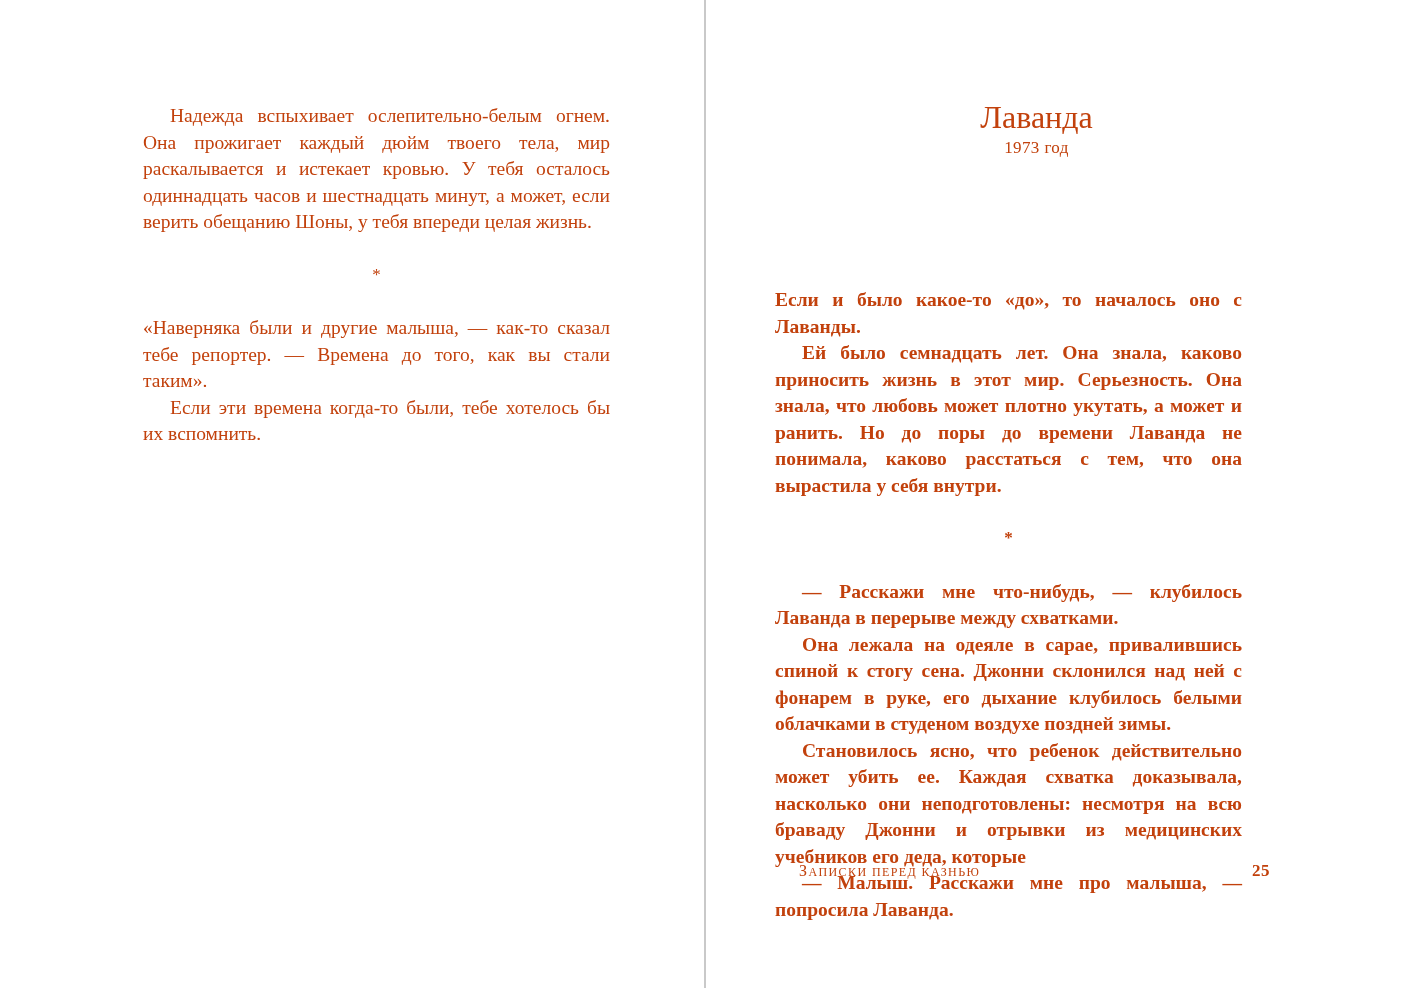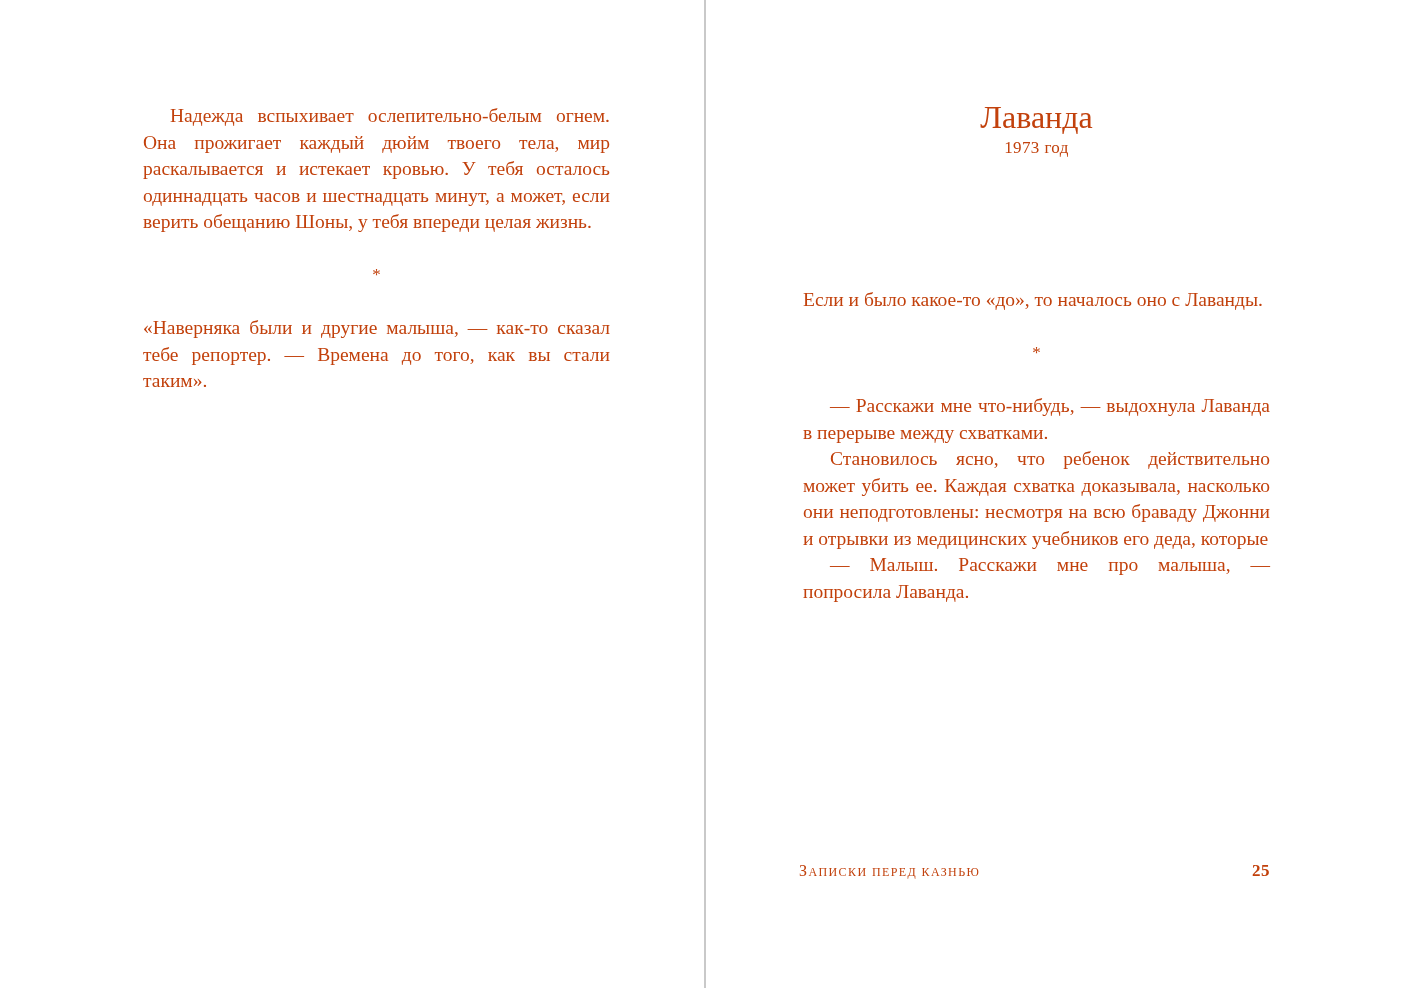--- a/index.html
+++ b/index.html
@@ -27,21 +27,21 @@
   .text-col {
     position: absolute;
     width: 467px;
     font-size: 19.5px;
     line-height: 26.5px;
     text-align: justify;
     hyphens: auto;
     -webkit-hyphens: auto;
   }
   .left-body  { left: 143px; top: 103px; }
-  .right-body { left: 803px; top: 287px; }
+  .right-body { left: 775px; top: 287px; font-weight: bold; }
   .para {
     margin: 0;
     padding: 0;
   }
   .para.indent { text-indent: 27px; }
   .separator {
     text-align: center;
     text-indent: 0;
     margin: 26px 0 27px 0;
     font-size: 17px;
@@ -91,33 +91,36 @@
 </style>
 </head>
 <body>
 
 <div class="stage">
 
   <div class="text-col left-body">
     <p class="para indent">Надежда вспыхивает ослепительно-белым огнем. Она прожигает каждый дюйм твоего тела, мир раскалывается и истекает кровью. У тебя осталось одиннадцать часов и шестнадцать минут, а может, если верить обещанию Шоны, у тебя впереди целая жизнь.</p>
     <div class="separator">*</div>
     <p class="para">«Наверняка были и другие малыша, — как-то сказал тебе репортер. — Времена до того, как вы стали таким».</p>
+    <p class="para indent">Если эти времена когда-то были, тебе хотелось бы их вспомнить.</p>
   </div>
 
   <div class="page-divider"></div>
 
   <div class="chapter-header">
     <div class="chapter-title">Лаванда</div>
     <div class="chapter-subtitle">1973 год</div>
   </div>
 
   <div class="text-col right-body">
     <p class="para">Если и было какое-то «до», то началось оно с Лаванды.</p>
+    <p class="para indent">Ей было семнадцать лет. Она знала, каково приносить жизнь в этот мир. Серьезность. Она знала, что любовь может плотно укутать, а может и ранить. Но до поры до времени Лаванда не понимала, каково расстаться с тем, что она вырастила у себя внутри.</p>
     <div class="separator">*</div>
-    <p class="para indent">— Расскажи мне что-нибудь, — выдохнула Лаванда в перерыве между схватками.</p>
+    <p class="para indent">— Расскажи мне что-нибудь, — клубилось Лаванда в перерыве между схватками.</p>
+    <p class="para indent">Она лежала на одеяле в сарае, привалившись спиной к стогу сена. Джонни склонился над ней с фонарем в руке, его дыхание клубилось белыми облачками в студеном воздухе поздней зимы.</p>
     <p class="para indent">Становилось ясно, что ребенок действительно может убить ее. Каждая схватка доказывала, насколько они неподготовлены: несмотря на всю браваду Джонни и отрывки из медицинских учебников его деда, которые</p>
     <p class="para indent">— Малыш. Расскажи мне про малыша, — попросила Лаванда.</p>
   </div>
 
   <div class="page-footer">
     <div class="running-title">ЗАПИСКИ ПЕРЕД КАЗНЬЮ</div>
     <div class="page-number">25</div>
   </div>
 
 </div>

